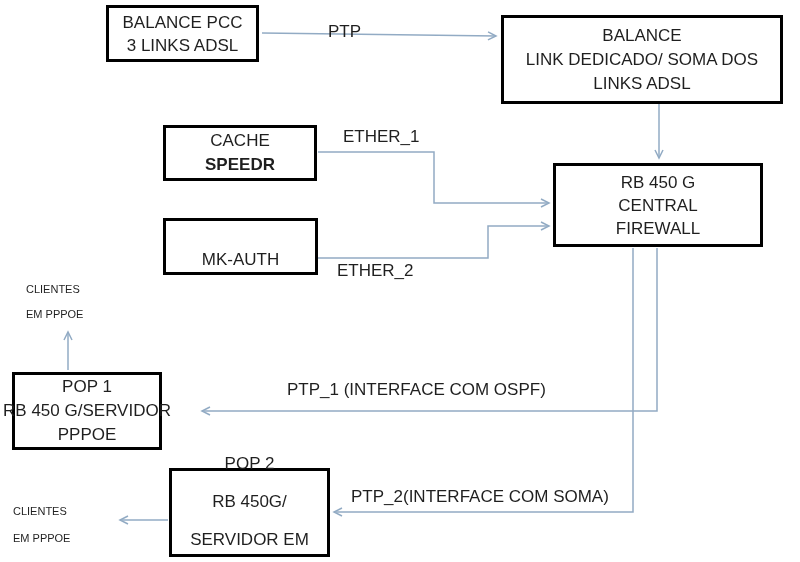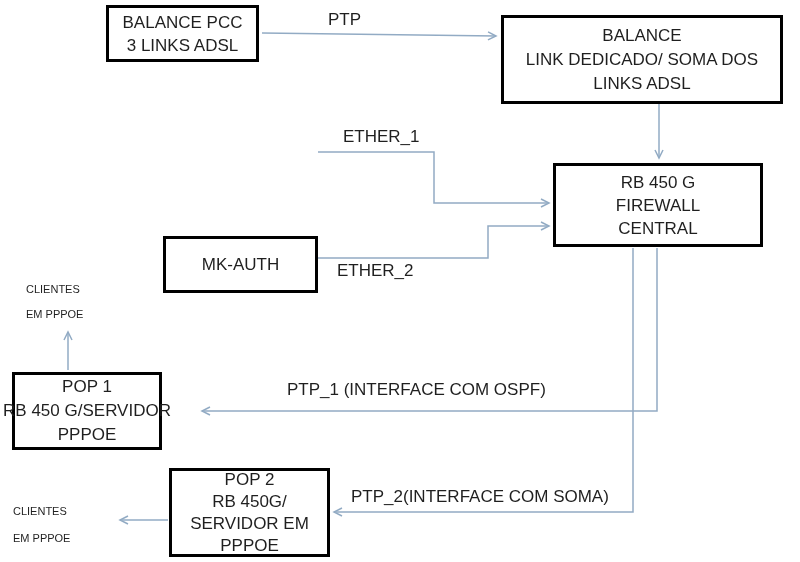--- a/index.html
+++ b/index.html
@@ -38,21 +38,21 @@
     align-items: center;
     justify-content: center;
     text-align: center;
     font-size: 17px;
   }
   .node .line {
     white-space: nowrap;
   }
   .lh23 .line { line-height: 23px; }
   .lh24 .line { line-height: 24px; }
-  .lh22 .line { line-height: 22px; }
+  .lh22 .line { line-height: 22px; margin-top: 16px; }
   .bold { font-weight: bold; }
   .free-label {
     position: absolute;
     z-index: 2;
     font-size: 17px;
     white-space: nowrap;
   }
   .annotation {
     position: absolute;
     z-index: 2;
@@ -88,45 +88,49 @@
     <div class="line">BALANCE PCC</div>
     <div class="line">3 LINKS ADSL</div>
   </div>
 
   <div class="node lh24" style="left:501px; top:15px; width:282px; height:89px;">
     <div class="line">BALANCE</div>
     <div class="line">LINK DEDICADO/ SOMA DOS</div>
     <div class="line">LINKS ADSL</div>
   </div>
 
+  <div class="node lh24" style="left:163px; top:125px; width:154px; height:56px;">
+    <div class="line">CACHE</div>
+    <div class="line bold">SPEEDR</div>
+  </div>
 
-  <div class="node lh24" style="left:163px; top:236px; width:155px; height:57px;">
+  <div class="node lh24" style="left:163px; top:218px; width:155px; height:57px;justify-content:flex-end;">
     <div class="line">MK-AUTH</div>
   </div>
 
   <div class="node lh23" style="left:553px; top:163px; width:210px; height:84px;">
     <div class="line">RB 450 G</div>
+    <div class="line">CENTRAL</div>
     <div class="line">FIREWALL</div>
-    <div class="line">CENTRAL</div>
   </div>
 
   <div class="node lh24" style="left:12px; top:372px; width:150px; height:78px;">
     <div class="line">POP 1</div>
     <div class="line">RB 450 G/SERVIDOR</div>
     <div class="line">PPPOE</div>
   </div>
 
   <div class="node lh22" style="left:169px; top:468px; width:161px; height:89px;">
     <div class="line">POP 2</div>
     <div class="line">RB 450G/</div>
     <div class="line">SERVIDOR EM</div>
     <div class="line">PPPOE</div>
   </div>
 
-  <div class="free-label" style="left:328px; top:10px;">PTP</div>
+  <div class="free-label" style="left:328px; top:22px;">PTP</div>
 
   <div class="free-label" style="left:343px; top:127px;">ETHER_1</div>
 
   <div class="free-label" style="left:337px; top:261px;">ETHER_2</div>
 
   <div class="free-label" style="left:287px; top:380px;">PTP_1 (INTERFACE COM OSPF)</div>
 
   <div class="free-label" style="left:351px; top:487px;">PTP_2(INTERFACE COM SOMA)</div>
 
   <div class="annotation" style="left:26px; top:277px;">

